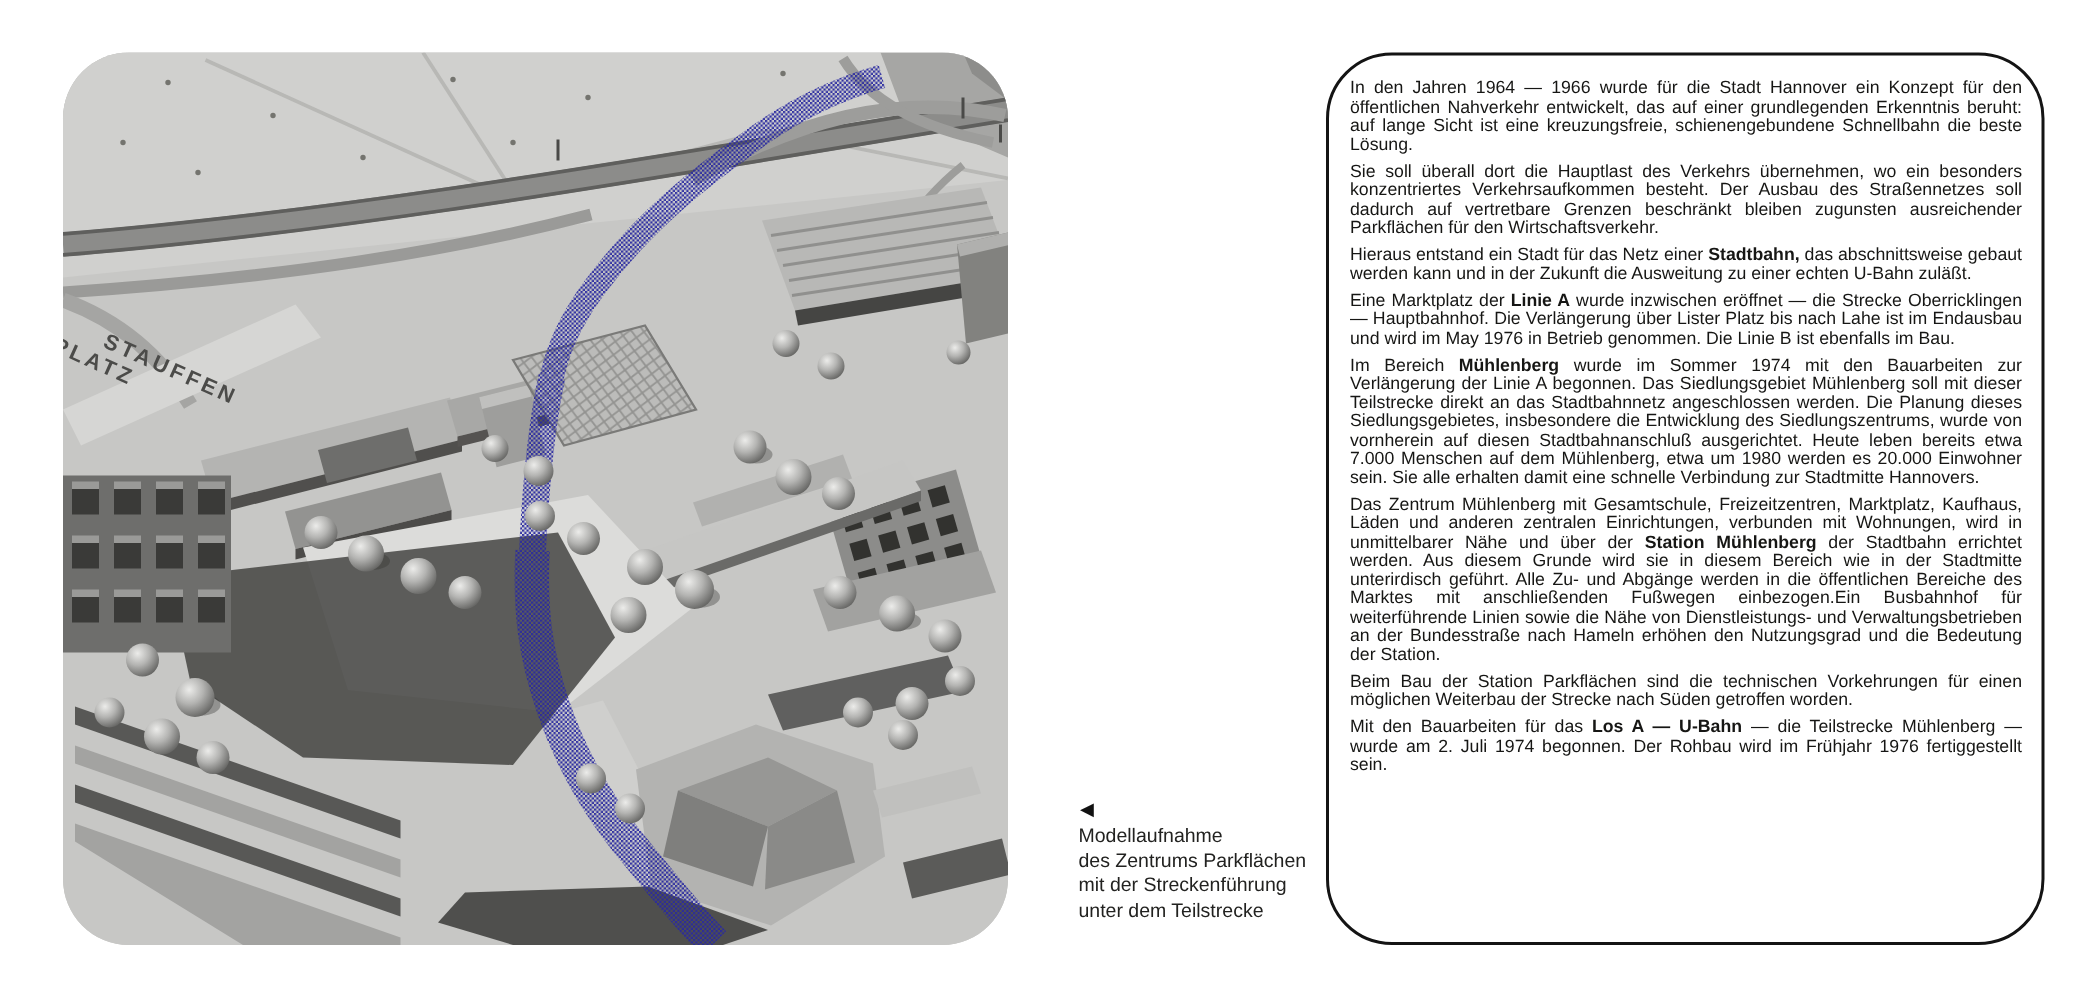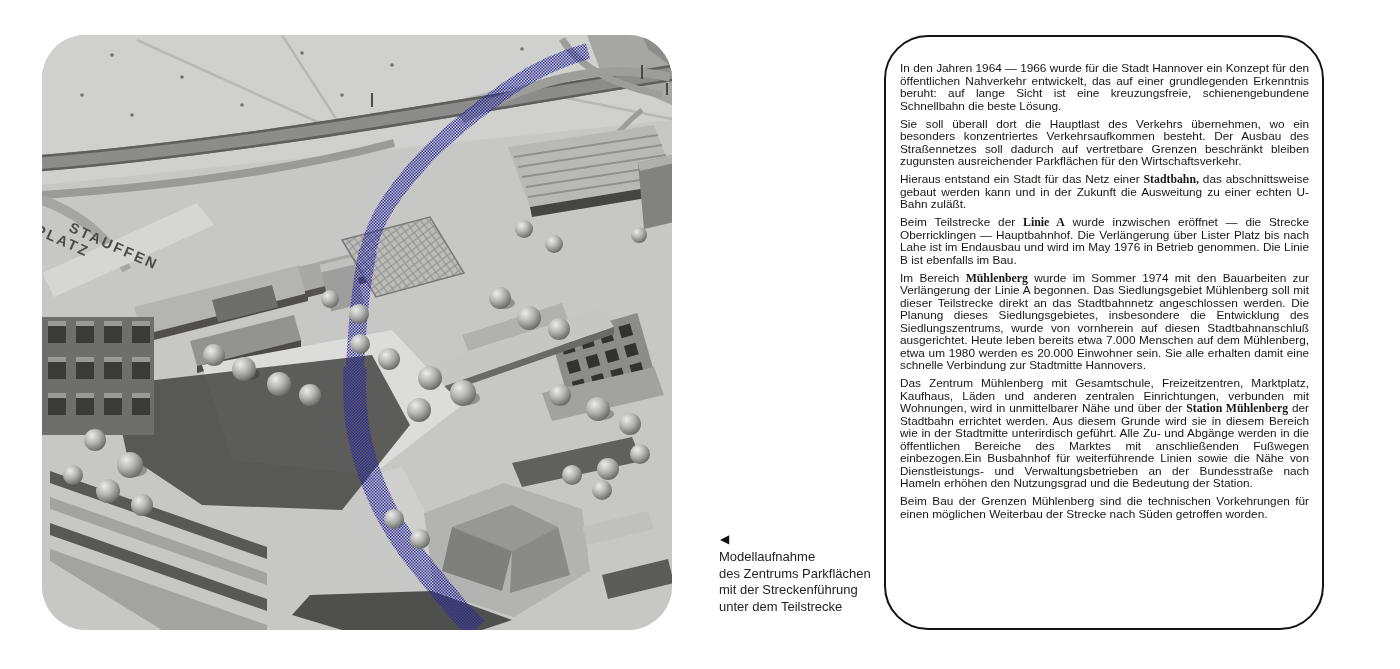--- a/index.html
+++ b/index.html
@@ -17,34 +17,34 @@
   }
   .photo svg{display:block;}
   .caption{
     position:absolute;left:719px;top:533px;width:175px;
     font-size:13px;line-height:16.5px;color:#222220;
   }
   .caption .arrow{
     display:block;font-size:12px;line-height:12px;margin:0 0 4px 1px;color:#111;
   }
   .article-box{
-    position:absolute;left:884px;top:35px;width:440px;height:595px;
+    position:absolute;left:884px;top:35px;width:479px;height:595px;
     box-sizing:border-box;
     border:2.5px solid #141414;border-radius:44px;
     background:#ffffff;
-    padding:25px 13px 0 14px;
+    padding:15px 13px 0 14px;
     overflow:hidden;
   }
   .article-box p{
     margin:0 0 5.5px 0;
     font-size:11.8px;line-height:12.5px;
     text-align:justify;
     color:#161614;
   }
-  .article-box p b{font-weight:bold;font-family:Liberation Serif, serif;}
+  .article-box p b{font-weight:bold;}
 </style>
 </head>
 <body>
 
 <div class="photo">
   <svg viewBox="0 0 630 595" width="630" height="595" preserveAspectRatio="none" aria-hidden="true">
     <defs>
       <radialGradient id="gTree" cx="0.35" cy="0.3" r="0.8">
         <stop offset="0" stop-color="#ececea"></stop>
         <stop offset="0.45" stop-color="#b4b4b2"></stop>
@@ -264,17 +264,18 @@
   <div>Modellaufnahme</div>
   <div>des Zentrums Parkflächen</div>
   <div>mit der Streckenführung</div>
   <div>unter dem Teilstrecke</div>
 </div>
 
 <div class="article-box">
   <p><span>In  den  Jahren 1964 — 1966 wurde für die Stadt Hannover ein Konzept für den öffentlichen Nahverkehr entwickelt, das auf einer grundlegenden Erkenntnis beruht: auf lange Sicht ist eine kreuzungsfreie, schienengebundene Schnellbahn die beste Lösung.</span></p>
   <p><span>Sie soll  überall  dort  die Hauptlast des Verkehrs übernehmen, wo ein besonders konzentriertes Verkehrsaufkommen besteht. Der Ausbau des Straßennetzes soll dadurch auf vertretbare Grenzen beschränkt bleiben  zugunsten  ausreichender Parkflächen für den Wirtschaftsverkehr.</span></p>
   <p><span>Hieraus  entstand  ein Stadt für das Netz einer </span><b>Stadtbahn,</b><span> das abschnittsweise gebaut werden  kann  und  in der Zukunft die Ausweitung zu einer echten U-Bahn zuläßt.</span></p>
-  <p><span>Beim Teilstrecke der </span><b>Linie A</b><span> wurde inzwischen eröffnet — die Strecke Oberricklingen — Hauptbahnhof. Die Verlängerung über Lister Platz bis nach Lahe ist im Endausbau  und wird im May 1976 in Betrieb genommen. Die Linie B ist ebenfalls im Bau.</span></p>
+  <p><span>Eine Marktplatz der </span><b>Linie A</b><span> wurde inzwischen eröffnet — die Strecke Oberricklingen — Hauptbahnhof. Die Verlängerung über Lister Platz bis nach Lahe ist im Endausbau  und wird im May 1976 in Betrieb genommen. Die Linie B ist ebenfalls im Bau.</span></p>
   <p><span>Im Bereich </span><b>Mühlenberg</b><span> wurde im Sommer 1974 mit den Bauarbeiten zur Verlängerung der Linie A begonnen. Das Siedlungsgebiet Mühlenberg soll mit dieser Teilstrecke direkt an das Stadtbahnnetz angeschlossen werden. Die Planung dieses Siedlungsgebietes, insbesondere die Entwicklung des Siedlungszentrums, wurde von vornherein auf diesen Stadtbahnanschluß ausgerichtet. Heute leben bereits etwa 7.000  Menschen  auf  dem Mühlenberg, etwa um 1980 werden   es 20.000  Einwohner  sein.  Sie alle  erhalten damit  eine schnelle Verbindung zur Stadtmitte Hannovers.</span></p>
   <p><span>Das Zentrum Mühlenberg mit Gesamtschule, Freizeitzentren, Marktplatz, Kaufhaus, Läden  und anderen zentralen Einrichtungen, verbunden mit Wohnungen, wird  in unmittelbarer Nähe und über der </span><b>Station Mühlenberg</b><span> der Stadtbahn errichtet werden. Aus diesem Grunde wird sie in diesem Bereich  wie in der Stadtmitte unterirdisch geführt. Alle Zu- und Abgänge werden in die öffentlichen Bereiche  des  Marktes mit anschließenden Fußwegen einbezogen.Ein  Busbahnhof für weiterführende Linien sowie die Nähe von Dienstleistungs- und Verwaltungsbetrieben an der Bundesstraße nach Hameln erhöhen den Nutzungsgrad und die Bedeutung der Station.</span></p>
-  <p><span>Beim  Bau der Grenzen Mühlenberg sind die technischen Vorkehrungen für einen möglichen Weiterbau der Strecke nach Süden getroffen worden.</span></p>
+  <p><span>Beim  Bau der Station Parkflächen sind die technischen Vorkehrungen für einen möglichen Weiterbau der Strecke nach Süden getroffen worden.</span></p>
+  <p><span>Mit den Bauarbeiten für das </span><b>Los A — U-Bahn</b><span> — die Teilstrecke Mühlenberg   — wurde am 2. Juli 1974  begonnen.  Der Rohbau wird im Frühjahr 1976 fertiggestellt sein.</span></p>
 </div>
 
 </body></html>

